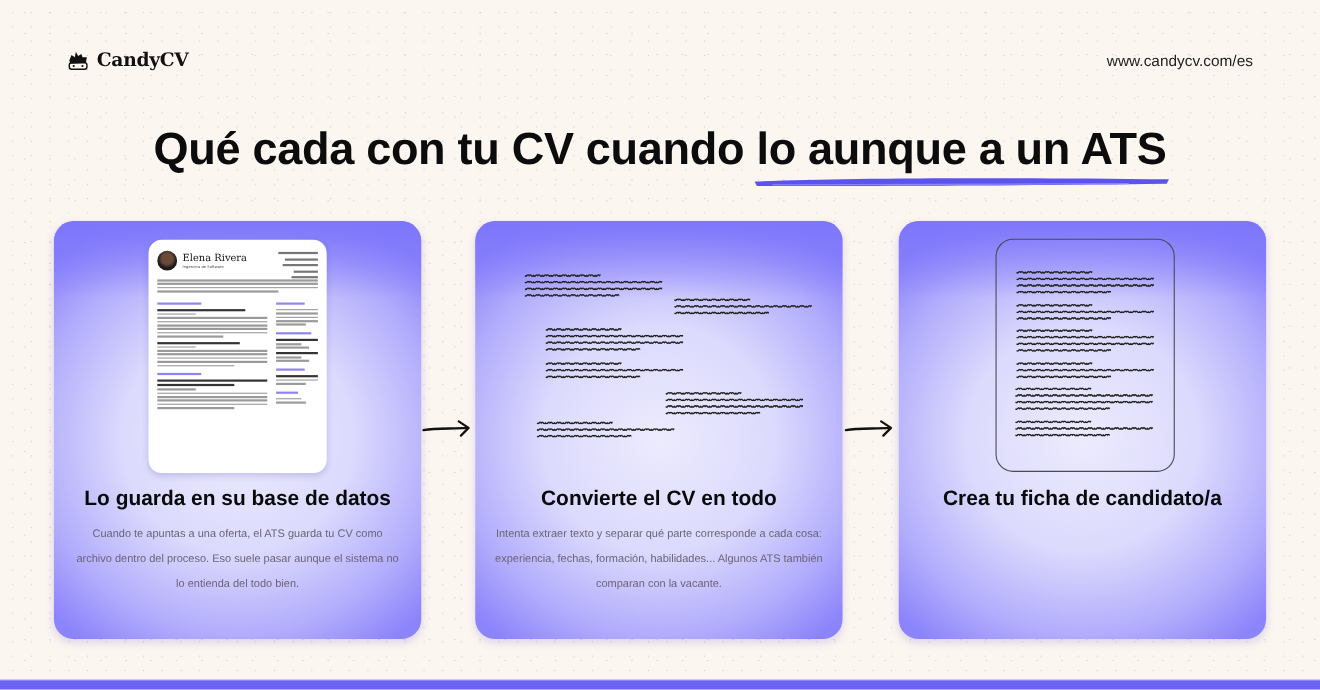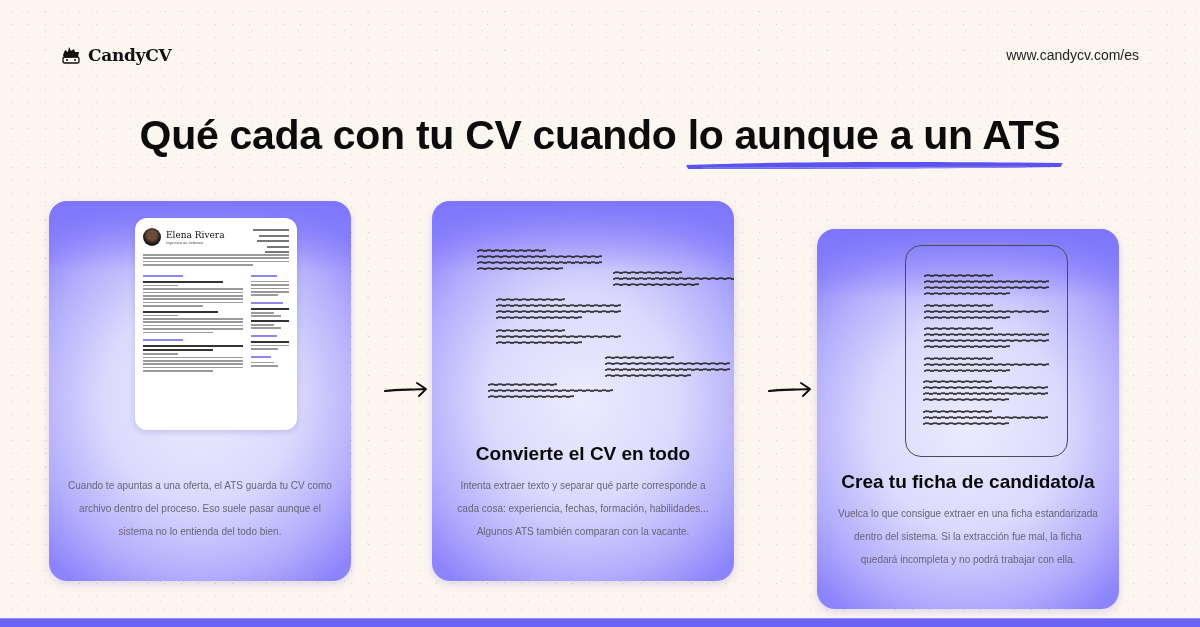--- a/index.html
+++ b/index.html
@@ -36,35 +36,35 @@
   .headline {
     position: absolute; left: 0; right: 0; top: 112px;
     text-align: center;
     font-family: "Liberation Sans", sans-serif;
     font-weight: bold; font-size: 41px; letter-spacing: -0.3px; color: #0c0c0c;
   }
   .headline .hl { position: relative; display: inline-block; }
   .headline .hl svg { position: absolute; left: -6px; bottom: -12px; width: calc(100% + 12px); height: 14px; }
 
   .card {
-    position: absolute; top: 201px; width: 302px; height: 380px;
+    position: absolute; top: 201px; width: 334px; height: 380px;
     border-radius: 18px;
     background:
       radial-gradient(ellipse 70% 60% at 50% 52%, #ecebfd 0%, #dcdafd 45%, #b2adfc 78%, #8c84fb 100%);
     box-shadow: 0 3px 8px rgba(80,70,200,0.18);
     overflow: hidden;
   }
   .card::before {
     content:""; position:absolute; left:0; right:0; top:0; height:70px;
     background: linear-gradient(#7d76fb, rgba(125,118,251,0));
     border-radius: 18px 18px 0 0;
   }
   .card.c1 { left: 49px; }
   .card.c2 { left: 432px; }
-  .card.c3 { left: 817px; margin-top: 28px; }
+  .card.c3 { left: 817px; }
 
   .card-title {
     position: absolute; left: 0; right: 0; top: 242px;
     text-align: center;
     font-family: "Liberation Sans", sans-serif;
     font-weight: bold; font-size: 19px; color: #0a0a0a;
   }
   .card-body {
     position: absolute; left: 18px; right: 18px; top: 273px;
     text-align: center;
@@ -203,20 +203,21 @@
         <div class="cv-sec" style="width:26px"></div>
         <div class="cv-bold"></div>
           <div class="cv-line"></div>
           <div class="cv-line" style="width:70%"></div>
         <div class="cv-sec" style="width:20px"></div>
         <div class="cv-line" style="width:60%"></div>
           <div class="cv-line" style="width:70%"></div>
       </div>
     </div>
   </div>
+  <div class="card-title">Lo guarda en su base de datos</div>
   <div class="card-body">Cuando te apuntas a una oferta, el ATS guarda tu CV como archivo dentro del proceso. Eso suele pasar aunque el sistema no lo entienda del todo bien.</div>
 </div>
 
 <svg class="arrow a1" viewBox="0 0 46 20">
   <path d="M2 11 C 14 9, 28 10, 42 9" stroke="#111" stroke-width="2.2" fill="none" stroke-linecap="round"></path>
   <path d="M34 3 L 43 9 L 36 16" stroke="#111" stroke-width="2" fill="none" stroke-linecap="round" stroke-linejoin="round"></path>
 </svg>
 
 <div class="card c2">
   <div id="scatter">
@@ -438,16 +439,15 @@
           <path d="M0 1.5 Q 1 2.7, 2 1.5 T 4 1.5 Q 5 0.3, 6 1.5 T 8 1.5 Q 9 2.7, 10 1.5 T 12 1.5 Q 13 0.3, 14 1.5 T 16 1.5 Q 17 2.7, 18 1.5 T 20 1.5 Q 21 0.3, 22 1.5 T 24 1.5 Q 25 2.7, 26 1.5 T 28 1.5 Q 29 0.3, 30 1.5 T 32 1.5 Q 33 2.7, 34 1.5 T 36 1.5 Q 37 0.3, 38 1.5 T 40 1.5 Q 41 2.7, 42 1.5 T 44 1.5 Q 45 0.3, 46 1.5 T 48 1.5 Q 49 2.7, 50 1.5 T 52 1.5 Q 53 0.3, 54 1.5 T 56 1.5 Q 57 2.7, 58 1.5 T 60 1.5 Q 61 0.3, 62 1.5 T 64 1.5 Q 65 2.7, 66 1.5 T 68 1.5 Q 69 0.3, 70 1.5 T 72 1.5 Q 73 2.7, 74 1.5 T 76 1.5 Q 77 0.3, 78 1.5 T 80 1.5 Q 81 2.7, 82 1.5 T 84 1.5 Q 85 0.3, 86 1.5 T 88 1.5 Q 89 2.7, 90 1.5 T 92 1.5 Q 93 0.3, 94 1.5 T 96 1.5 Q 97 2.7, 98 1.5 T 100 1.5 Q 101 0.3, 102 1.5 T 104 1.5 Q 105 2.7, 106 1.5 T 108 1.5 Q 109 0.3, 110 1.5 T 112 1.5 Q 113 2.7, 114 1.5 T 116 1.5 Q 117 0.3, 118 1.5 T 120 1.5 Q 121 2.7, 122 1.5 T 124 1.5 Q 125 0.3, 126 1.5 T 128 1.5" stroke="#222" stroke-width="1.3" fill="none"></path>
         </svg>
       </div>
       <div class="sq" style="left: 106px; top: 193px; width: 86px;">
         <svg viewBox="0 0 86 3" preserveAspectRatio="none">
           <path d="M0 1.5 Q 1 2.7, 2 1.5 T 4 1.5 Q 5 0.3, 6 1.5 T 8 1.5 Q 9 2.7, 10 1.5 T 12 1.5 Q 13 0.3, 14 1.5 T 16 1.5 Q 17 2.7, 18 1.5 T 20 1.5 Q 21 0.3, 22 1.5 T 24 1.5 Q 25 2.7, 26 1.5 T 28 1.5 Q 29 0.3, 30 1.5 T 32 1.5 Q 33 2.7, 34 1.5 T 36 1.5 Q 37 0.3, 38 1.5 T 40 1.5 Q 41 2.7, 42 1.5 T 44 1.5 Q 45 0.3, 46 1.5 T 48 1.5 Q 49 2.7, 50 1.5 T 52 1.5 Q 53 0.3, 54 1.5 T 56 1.5 Q 57 2.7, 58 1.5 T 60 1.5 Q 61 0.3, 62 1.5 T 64 1.5 Q 65 2.7, 66 1.5 T 68 1.5 Q 69 0.3, 70 1.5 T 72 1.5 Q 73 2.7, 74 1.5 T 76 1.5 Q 77 0.3, 78 1.5 T 80 1.5 Q 81 2.7, 82 1.5 T 84 1.5 Q 85 0.3, 86 1.5 T 88 1.5" stroke="#222" stroke-width="1.3" fill="none"></path>
         </svg>
       </div>
     </div>
   <div class="card-title">Crea tu ficha de candidato/a</div>
-  <div class="card-body">Vuelca lo que consigue extraer en una ficha estandarizada dentro del sistema. Si la extracción fue mal, la ficha quedará incompleta y no podrá trabajar con ella.</div>
 </div>
 
 <div class="bottom-bar"></div>
 
 </body></html>

